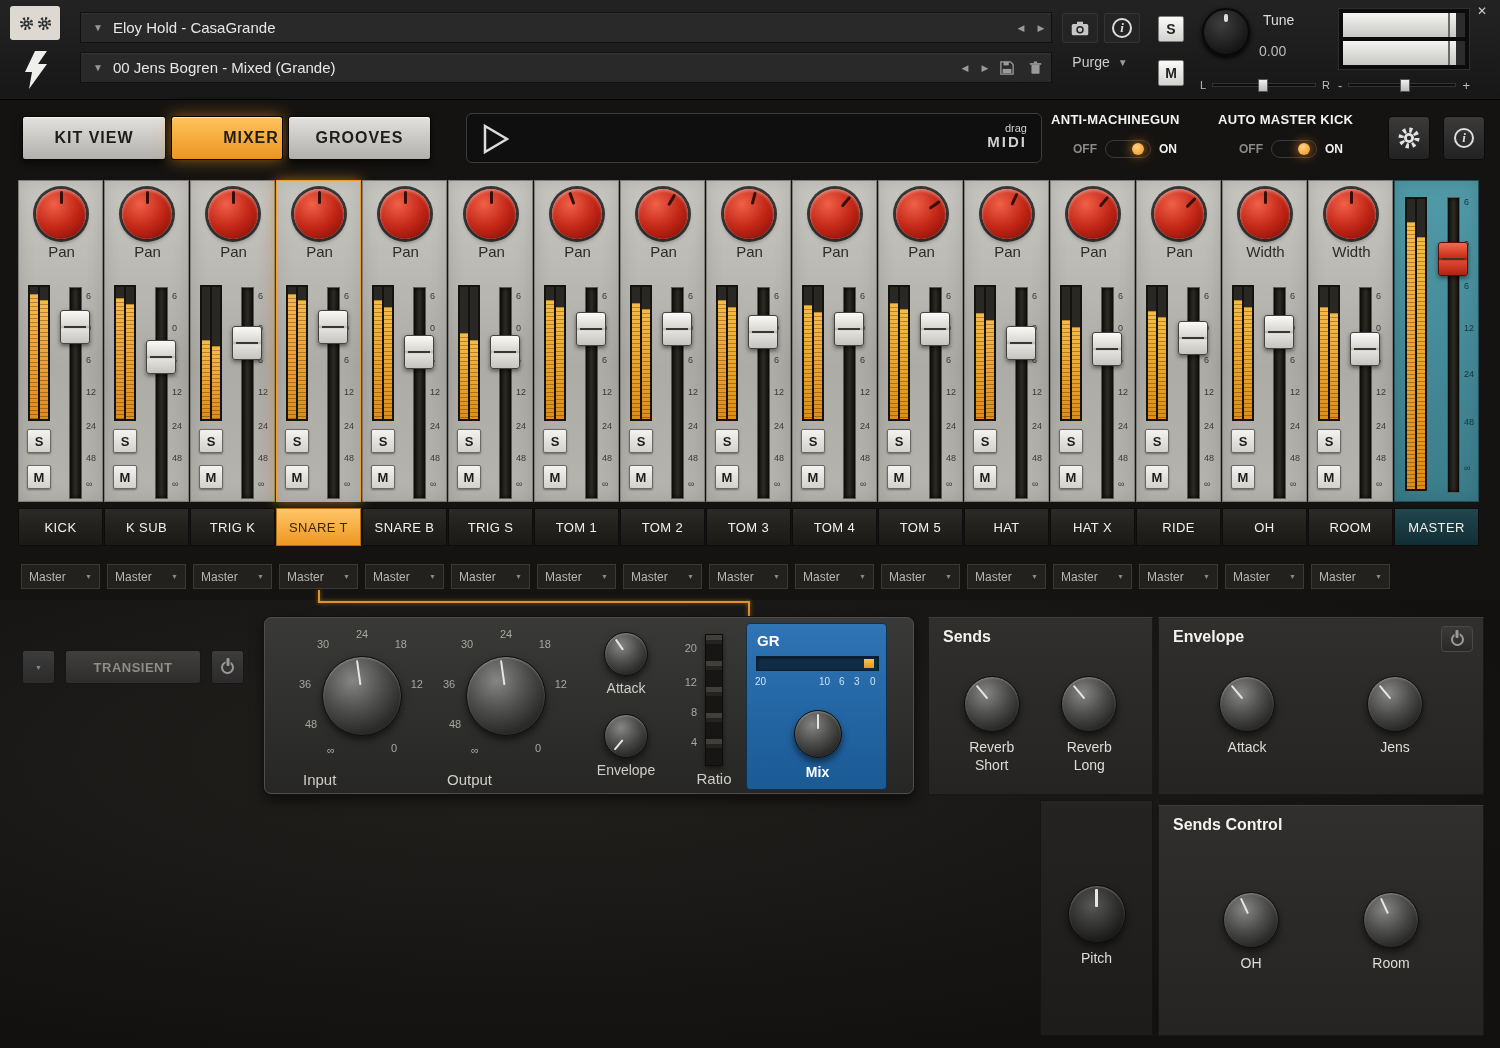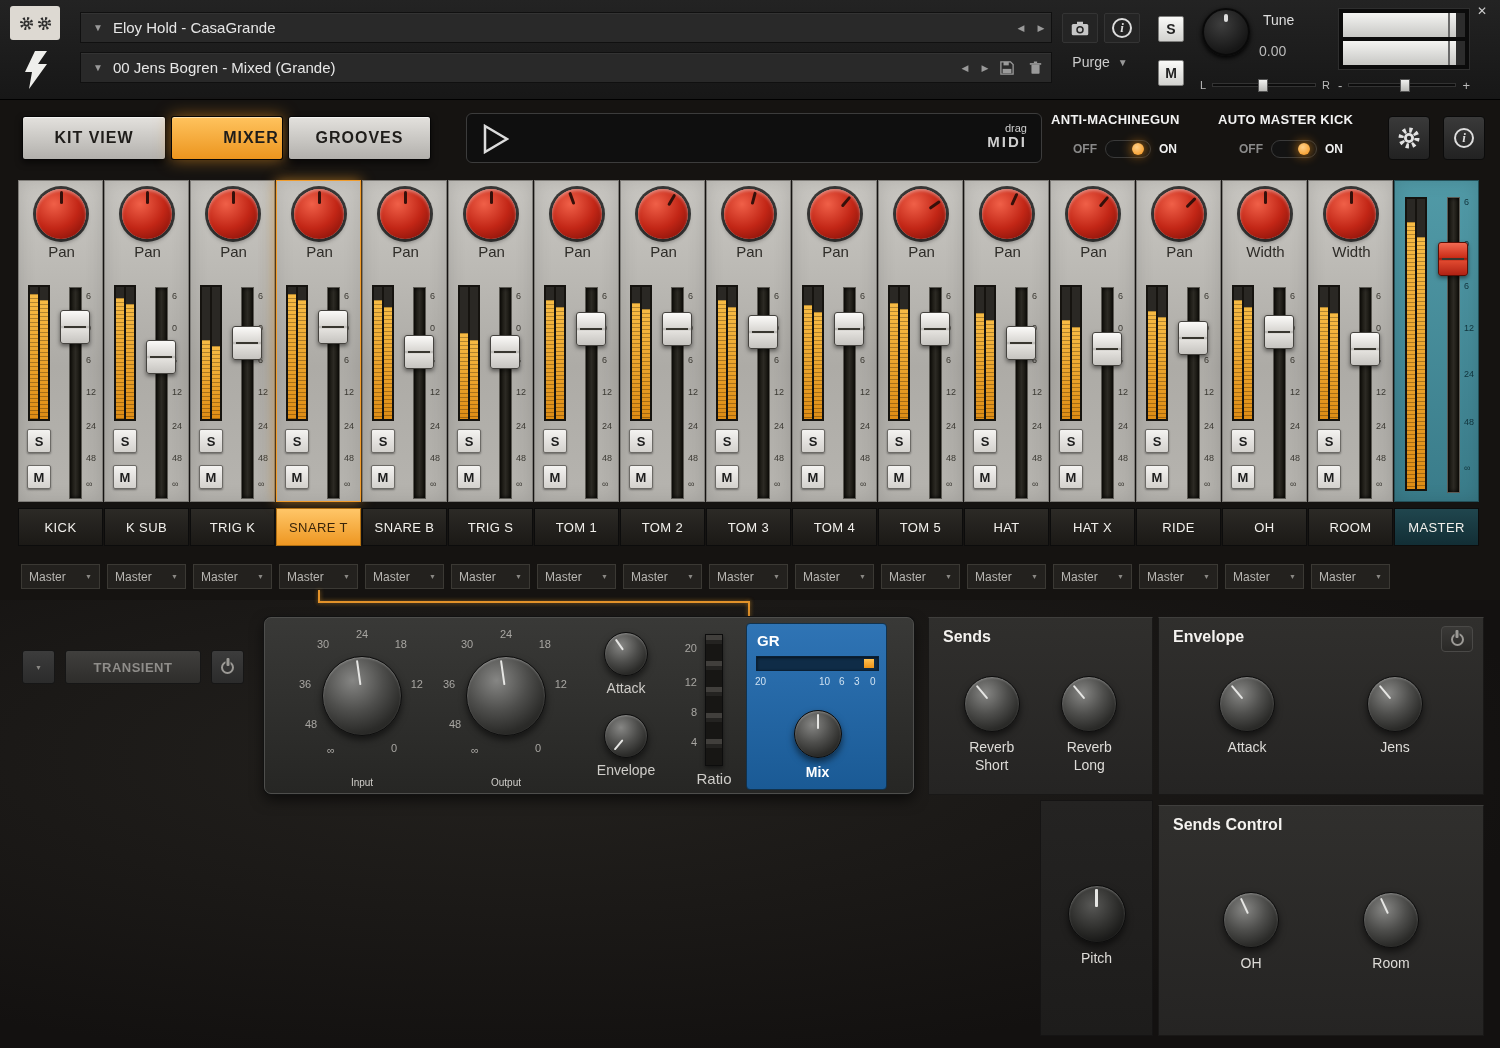--- a/index.html
+++ b/index.html
@@ -115,21 +115,21 @@
 .knob-big{position:absolute;left:19px;top:30px;width:80px;height:80px;}
 .dial-tick{position:absolute;font-size:11px;color:#a8a6a2;}
 .tk-a{top:12px;left:14px;}
 .tk-b{top:2px;left:50%;transform:translateX(-50%);}
 .tk-c{top:12px;right:14px;}
 .tk-d{top:52px;right:-2px;}
 .tk-e{top:52px;left:-4px;}
 .tk-f{top:92px;left:2px;}
 .tk-g{top:118px;left:24px;}
 .tk-h{top:116px;right:24px;}
-.bigknob-label{position:absolute;left:0;bottom:2px;width:100%;text-align:center;font-size:10px;color:#cfcdc9;}
+.bigknob-label{position:absolute;left:0;bottom:2px;width:100%;text-align:left;font-size:15px;color:#cfcdc9;}
 .smallknob-group{position:absolute;left:318px;width:86px;text-align:center;}
 .skg-attack{top:14px;}
 .skg-release{top:96px;}
 .knob-small{width:44px;height:44px;margin:0 auto;}
 .smallknob-label{margin-top:4px;font-size:14px;color:#cfcdc9;}
 .ratio-slider{position:absolute;left:440px;top:16px;width:18px;height:132px;background:repeating-linear-gradient(180deg,#413f3c 0 5px,#242321 5px 9px,#171614 9px 26px);border:1px solid #0d0d0d;box-shadow:0 2px 4px rgba(0,0,0,.5);}
 .ratio-tick{position:absolute;left:406px;width:26px;text-align:right;font-size:11px;color:#a8a6a2;}
 .rt-0{top:24px;}
 .rt-1{top:58px;}
 .rt-2{top:88px;}

